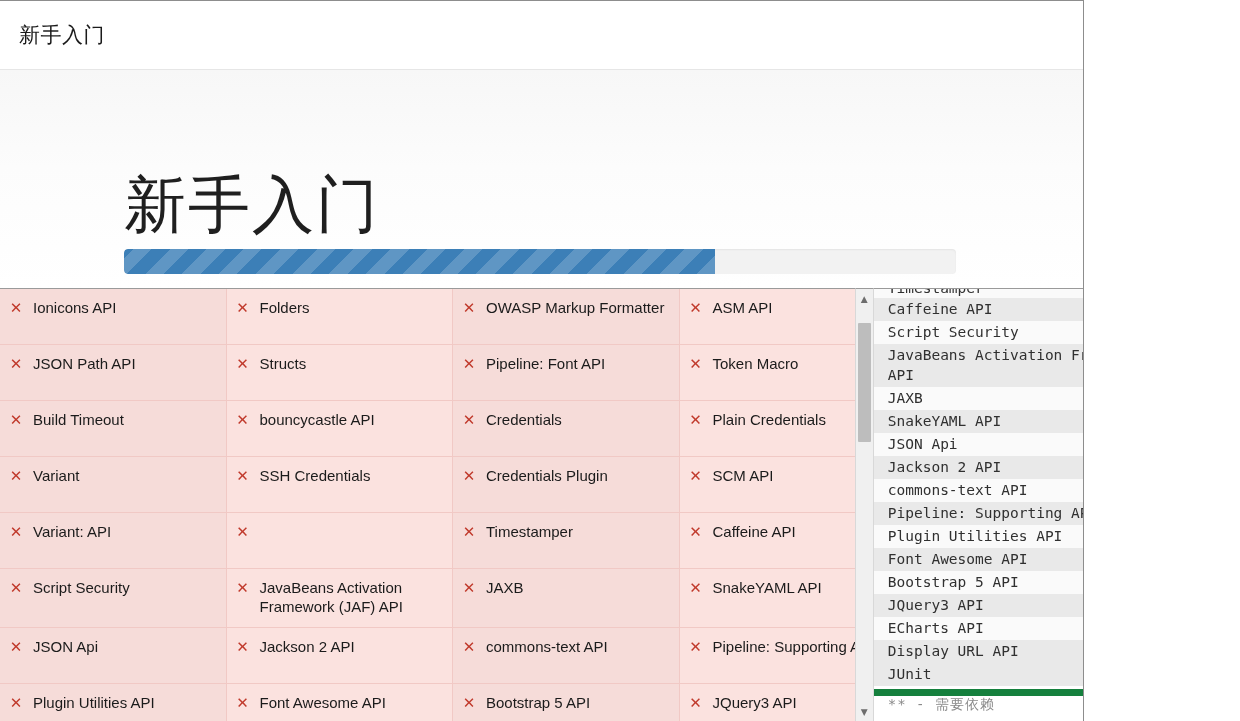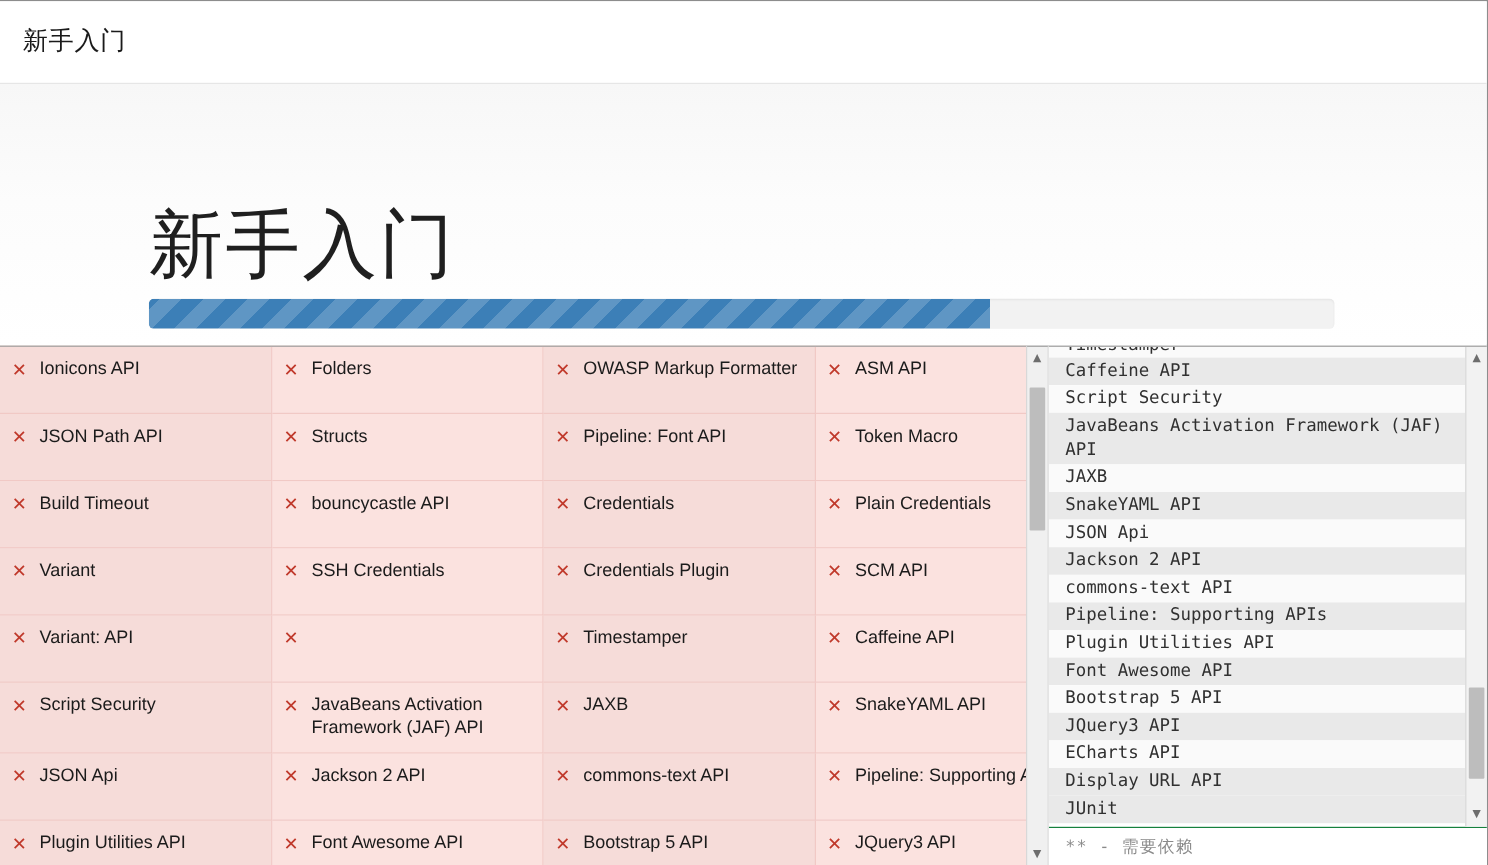--- a/index.html
+++ b/index.html
@@ -7,21 +7,21 @@
     padding: 0;
     width: 1240px;
     height: 721px;
     overflow: hidden;
     background: #ffffff;
     font-family: "Liberation Sans", sans-serif;
   }
 
   #app {
     position: relative;
-    width: 1240px;
+    width: 1084px;
     height: 721px;
     box-sizing: border-box;
     border-right: 1px solid #8d8d8d;
     border-top: 1px solid #8d8d8d;
     background: #ffffff;
     overflow: hidden;
   }
 
   
   .titlebar {
@@ -212,24 +212,23 @@
     overflow: hidden;
     padding-top: 0;
     padding-bottom: 0;
     line-height: 1.38;
   }
   .list-row.clipped-top span { position: relative; top: -11px; display: block; }
   .list-footer {
     flex: 0 0 auto;
     height: 33px;
     box-sizing: border-box;
-    border-top: 1px solid #15803d;
-    background: #ffffff;
-    display: flex;
-    align-items: center;
+    border-top: 7px solid #15803d;
+    background: #ffffff;
+    display: flex;
     padding-left: 14px;
     font-family: "DejaVu Sans Mono", monospace;
     font-size: 14px;
     color: #8a8a8a;
     letter-spacing: 1px;
   }
 </style>
 </head>
 <body>
 

